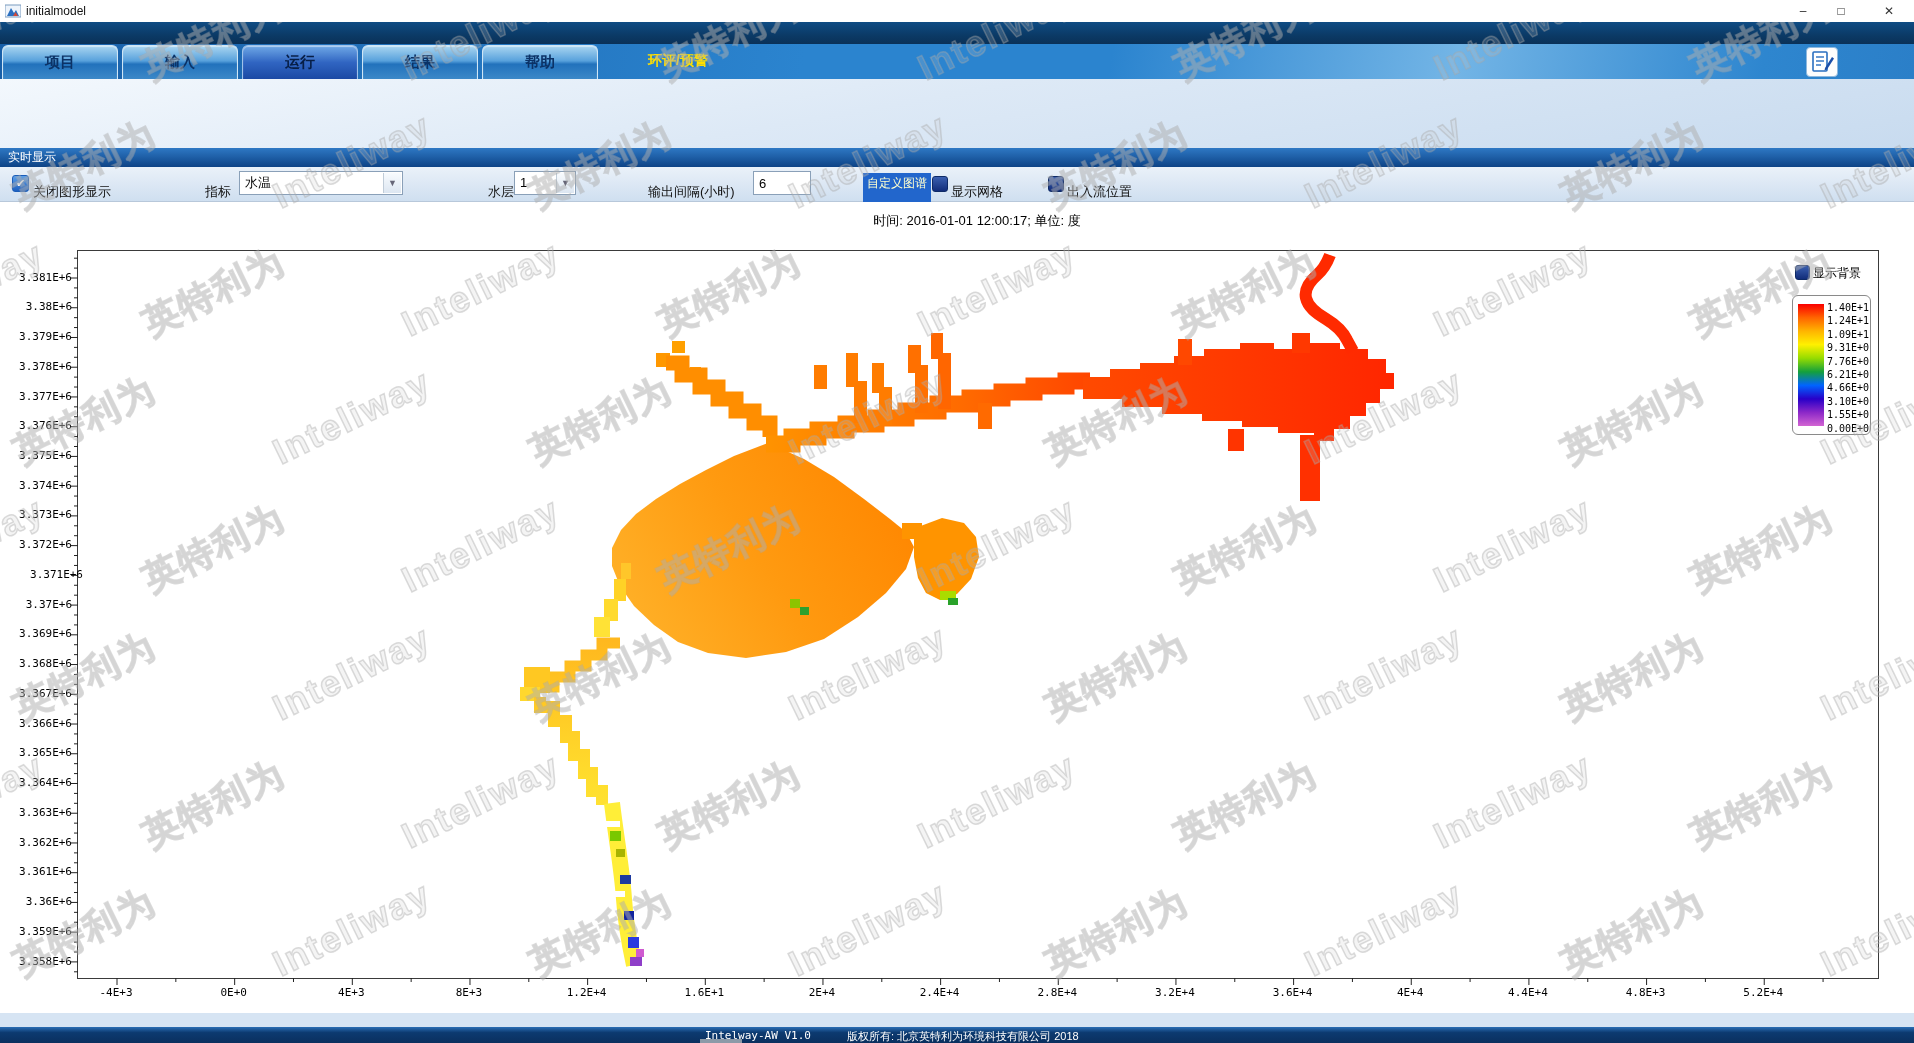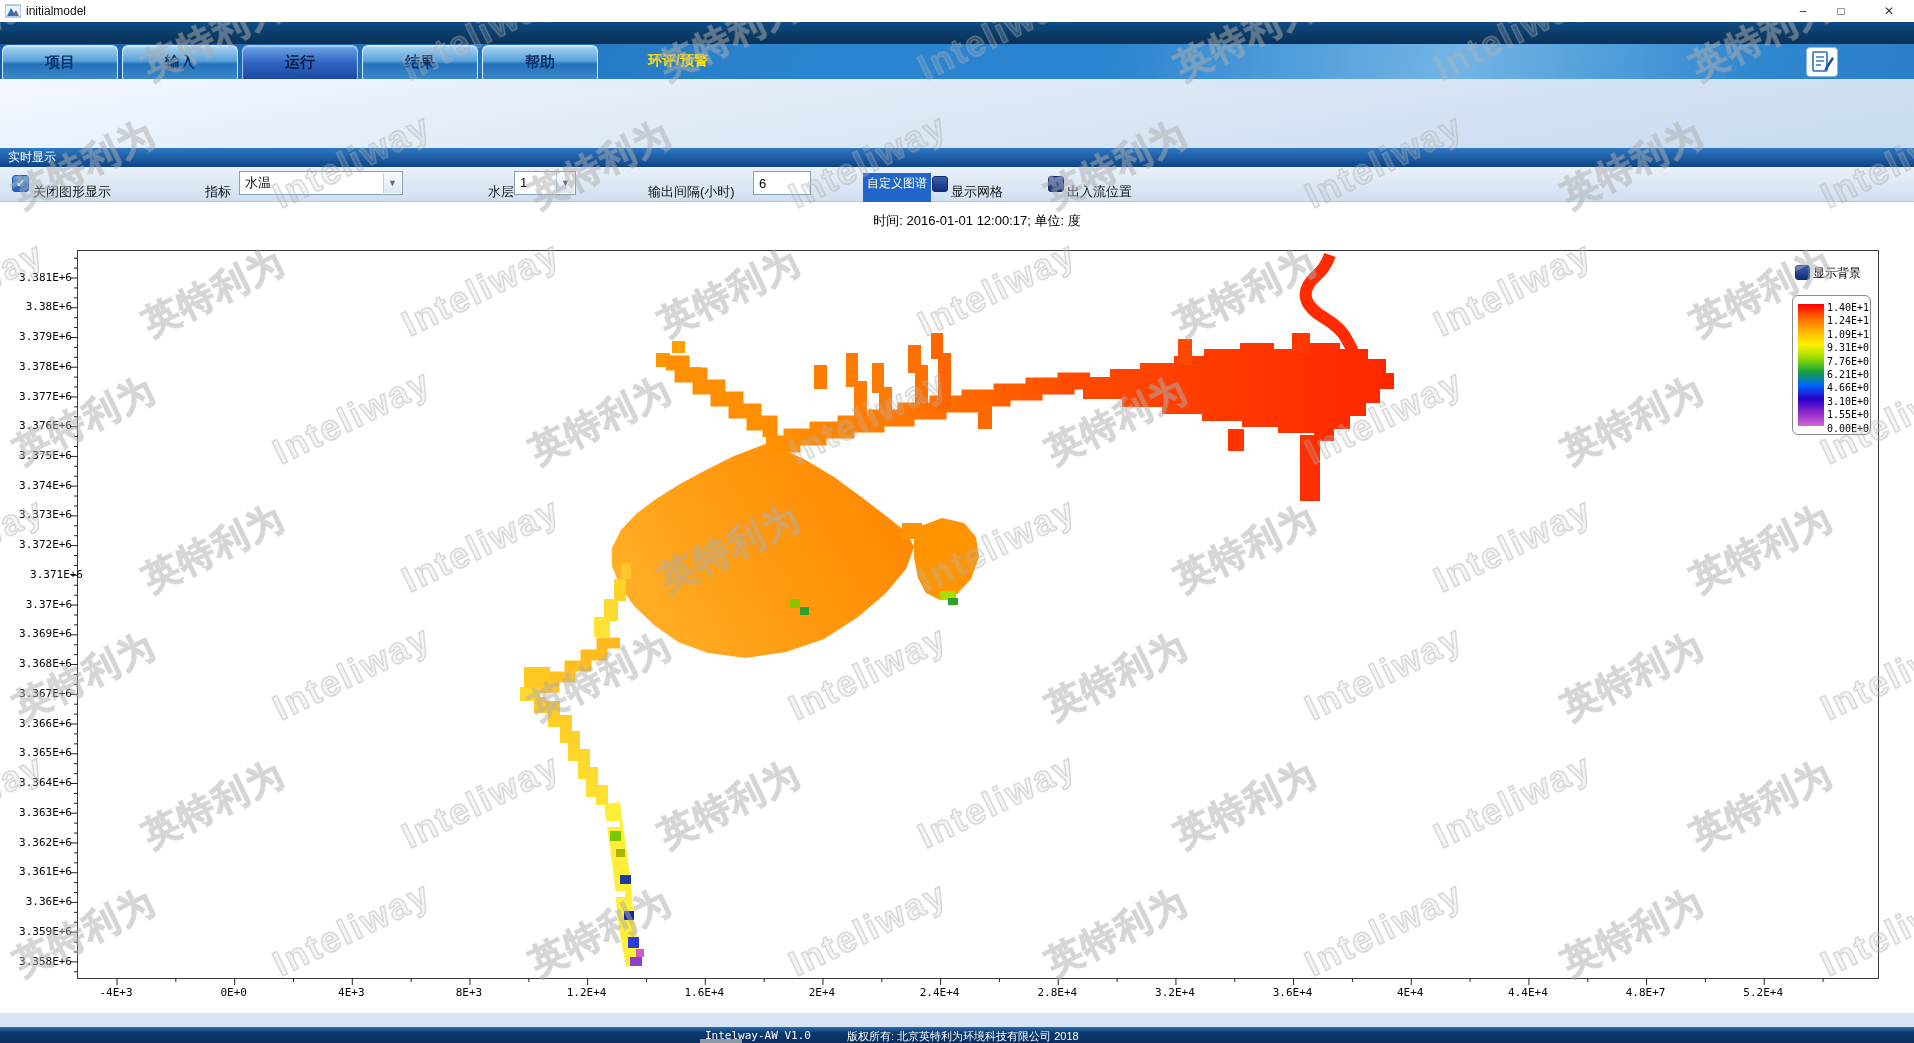--- a/index.html
+++ b/index.html
@@ -375,29 +375,29 @@
         <div class="ylab" style="top: 693.035px;">3.36E+6</div>
         <div class="ylab" style="top: 722.77px;">3.359E+6</div>
         <div class="ylab" style="top: 752.505px;">3.358E+6</div>
       </div>
     <div id="xlabels">
         <div class="xlab" style="left: 74px; top: 784px;">-4E+3</div>
         <div class="xlab" style="left: 191.66px; top: 784px;">0E+0</div>
         <div class="xlab" style="left: 309.32px; top: 784px;">4E+3</div>
         <div class="xlab" style="left: 426.98px; top: 784px;">8E+3</div>
         <div class="xlab" style="left: 544.64px; top: 784px;">1.2E+4</div>
-        <div class="xlab" style="left: 662.3px; top: 784px;">1.6E+4</div>
+        <div class="xlab" style="left: 662.3px; top: 784px;">1.6E+1</div>
         <div class="xlab" style="left: 779.96px; top: 784px;">2E+4</div>
         <div class="xlab" style="left: 897.62px; top: 784px;">2.4E+4</div>
         <div class="xlab" style="left: 1015.28px; top: 784px;">2.8E+4</div>
         <div class="xlab" style="left: 1132.94px; top: 784px;">3.2E+4</div>
         <div class="xlab" style="left: 1250.6px; top: 784px;">3.6E+4</div>
         <div class="xlab" style="left: 1368.26px; top: 784px;">4E+4</div>
         <div class="xlab" style="left: 1485.92px; top: 784px;">4.4E+4</div>
-        <div class="xlab" style="left: 1603.58px; top: 784px;">4.8E+7</div>
+        <div class="xlab" style="left: 1603.58px; top: 784px;">4.8E+3</div>
         <div class="xlab" style="left: 1721.24px; top: 784px;">5.2E+4</div>
       </div>
   </div>
 
   <div class="legend-cbrow">
     <div class="cb dark" style="left:0;top:1px;"></div>
     <span class="txt">显示背景</span>
   </div>
   <div class="legendbox">
     <div class="legendbar" id="legendbar" style="background: linear-gradient(rgb(250, 0, 0) 0%, rgb(255, 100, 0) 11.1%, rgb(255, 180, 0) 22.2%, rgb(255, 240, 0) 33.3%, rgb(150, 220, 0) 44.4%, rgb(20, 160, 60) 55.6%, rgb(0, 100, 255) 66.7%, rgb(40, 0, 200) 77.8%, rgb(140, 40, 200) 88.9%, rgb(210, 100, 210) 100%);"></div>

